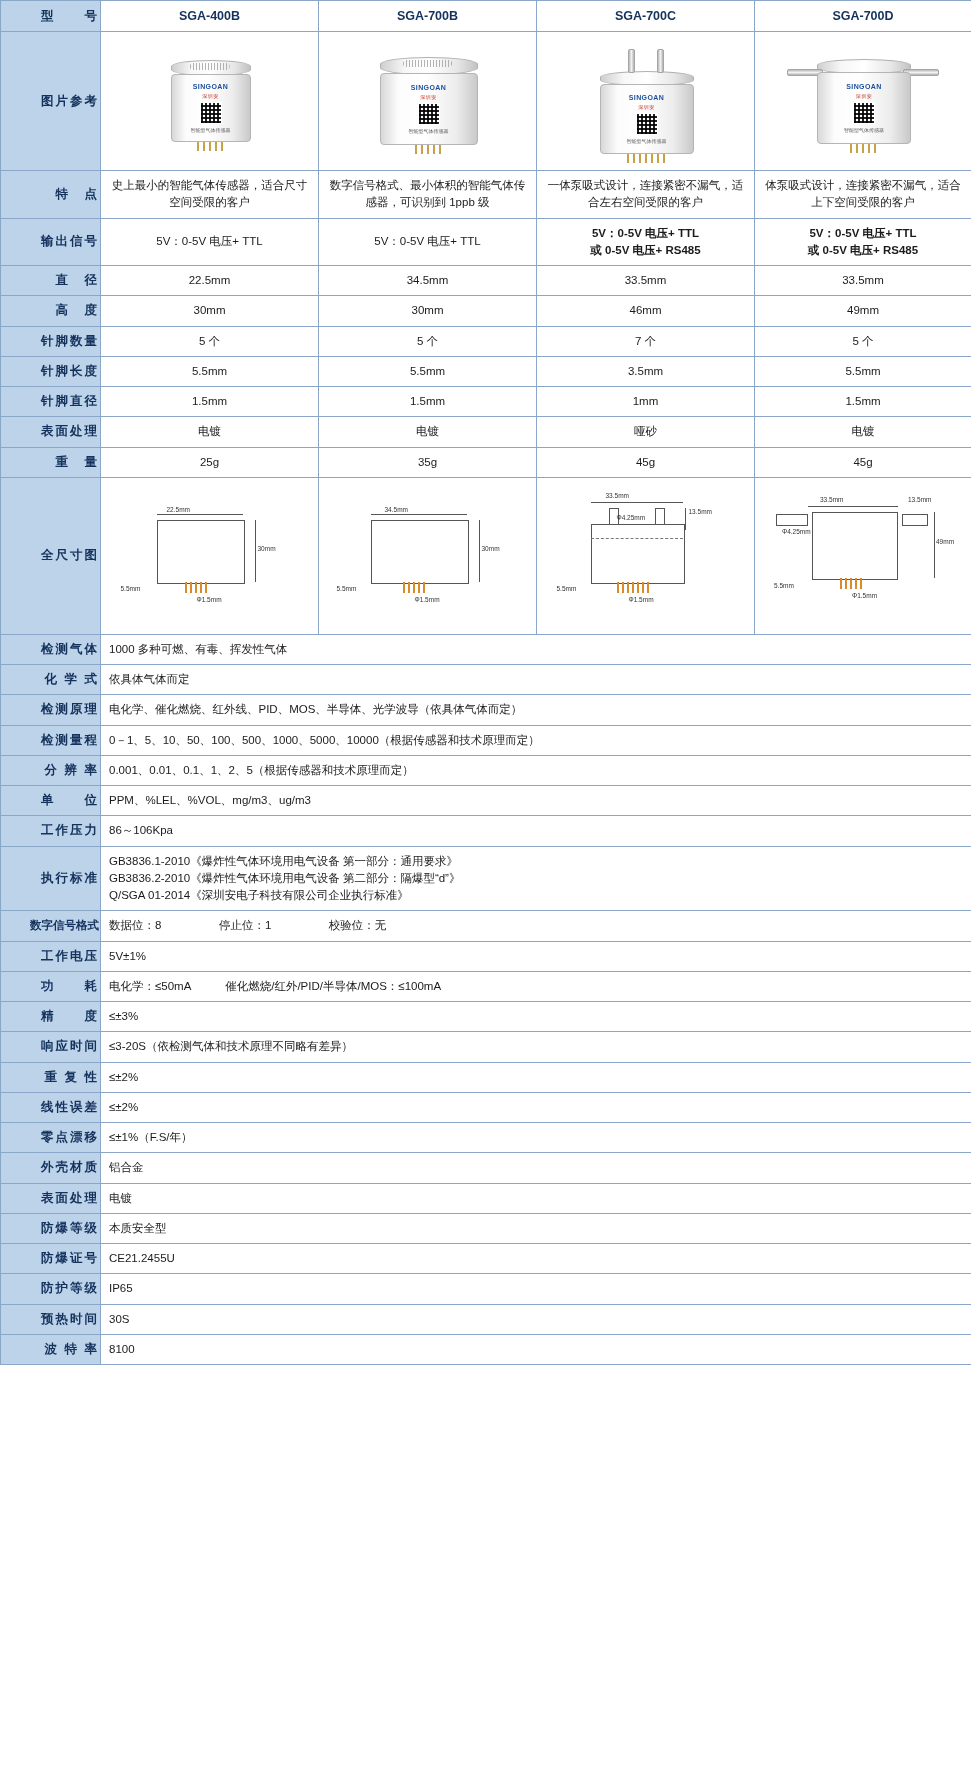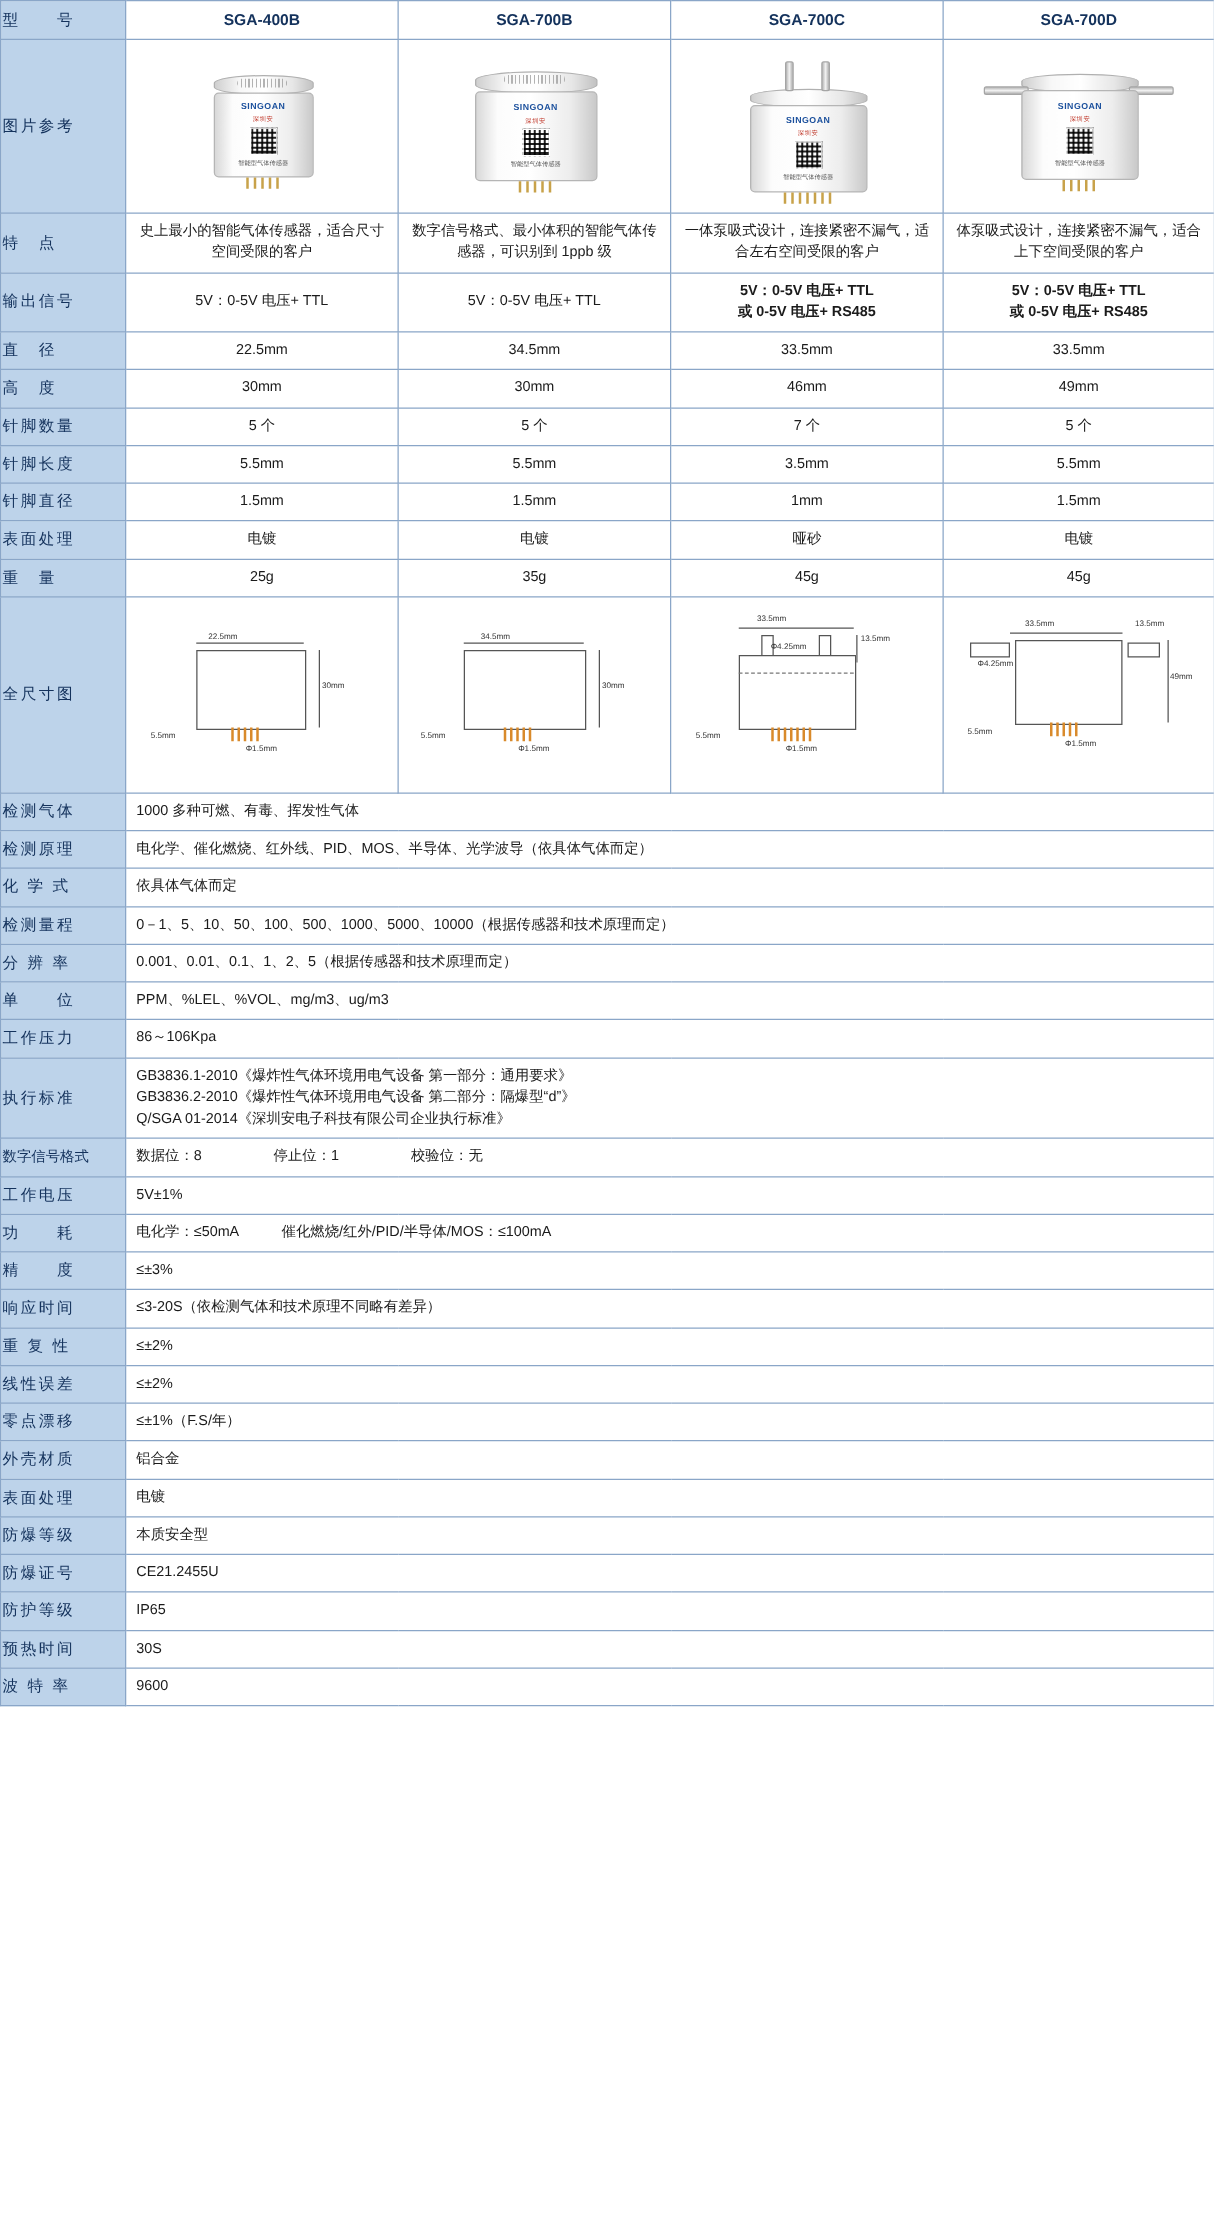--- a/index.html
+++ b/index.html
@@ -1,20 +1,20 @@
 <!DOCTYPE html>
 <html><head>
 <meta charset="utf-8">
 <style>
   html,body{margin:0;padding:0;background:#ffffff;}
   body{font-family:"Liberation Sans","DejaVu Sans",sans-serif;}
   #page{width:971px;min-height:1773px;position:relative;background:#fff;padding:0;box-sizing:border-box;}
   table.spec{border-collapse:collapse;width:100%;table-layout:fixed;}
   table.spec td{border:1px solid #8aa6c8;vertical-align:middle;}
-  .lbl{background:#bdd3ea;color:#14325c;font-weight:normal;text-align:left;font-size:12.5px;letter-spacing:2px;width:100px;}
+  .lbl{background:#bdd3ea;color:#14325c;font-weight:bold;text-align:right;font-size:12.5px;letter-spacing:2px;width:100px;}
   .val{background:#ffffff;color:#1b1b1b;font-size:11.5px;text-align:center;padding:6px 6px;line-height:1.5;}
   .val.left{text-align:left;padding-left:8px;}
   .modelcell{background:#ffffff;color:#14325c;font-weight:bold;font-size:12.5px;text-align:center;padding:8px 4px;}
   .imgcell{background:#ffffff;height:130px;text-align:center;padding:4px;}
   .dimcell{background:#ffffff;height:148px;text-align:center;padding:4px;}
   
   .sensor-wrap{display:flex;align-items:center;justify-content:center;height:100%;}
   .sensor{position:relative;display:inline-block;}
   .can{background:linear-gradient(90deg,#d8d8d8 0%,#fcfcfc 18%,#ffffff 45%,#ededed 78%,#c9c9c9 100%);border:1px solid #b5b5b5;border-radius:4px;position:relative;}
   .cap{background:linear-gradient(90deg,#cfcfcf 0%,#f7f7f7 25%,#ffffff 50%,#e6e6e6 80%,#c2c2c2 100%);border:1px solid #b0b0b0;border-radius:50%/40%;}
@@ -307,26 +307,26 @@
             <div class="dimtxt" style="left:84px;top:102px;">Φ1.5mm</div>
           </div>
         </td>
       </tr>
 
       <tr>
         <td class="lbl">检测气体</td>
         <td class="val left" colspan="4">1000 多种可燃、有毒、挥发性气体</td>
       </tr>
       <tr>
+        <td class="lbl">化 学 式</td>
+        <td class="val left" colspan="4">依具体气体而定</td>
+      </tr>
+      <tr>
         <td class="lbl">检测原理</td>
         <td class="val left" colspan="4">电化学、催化燃烧、红外线、PID、MOS、半导体、光学波导（依具体气体而定）</td>
-      </tr>
-      <tr>
-        <td class="lbl">化 学 式</td>
-        <td class="val left" colspan="4">依具体气体而定</td>
       </tr>
       <tr>
         <td class="lbl">检测量程</td>
         <td class="val left" colspan="4">0－1、5、10、50、100、500、1000、5000、10000（根据传感器和技术原理而定）</td>
       </tr>
       <tr>
         <td class="lbl">分 辨 率</td>
         <td class="val left" colspan="4">0.001、0.01、0.1、1、2、5（根据传感器和技术原理而定）</td>
       </tr>
       <tr>
@@ -394,17 +394,17 @@
       <tr>
         <td class="lbl">防护等级</td>
         <td class="val left" colspan="4">IP65</td>
       </tr>
       <tr>
         <td class="lbl">预热时间</td>
         <td class="val left" colspan="4">30S</td>
       </tr>
       <tr>
         <td class="lbl">波 特 率</td>
-        <td class="val left" colspan="4">9600</td>
+        <td class="val left" colspan="4">8100</td>
       </tr>
     </tbody>
   </table>
 </div>
 
 </body></html>

